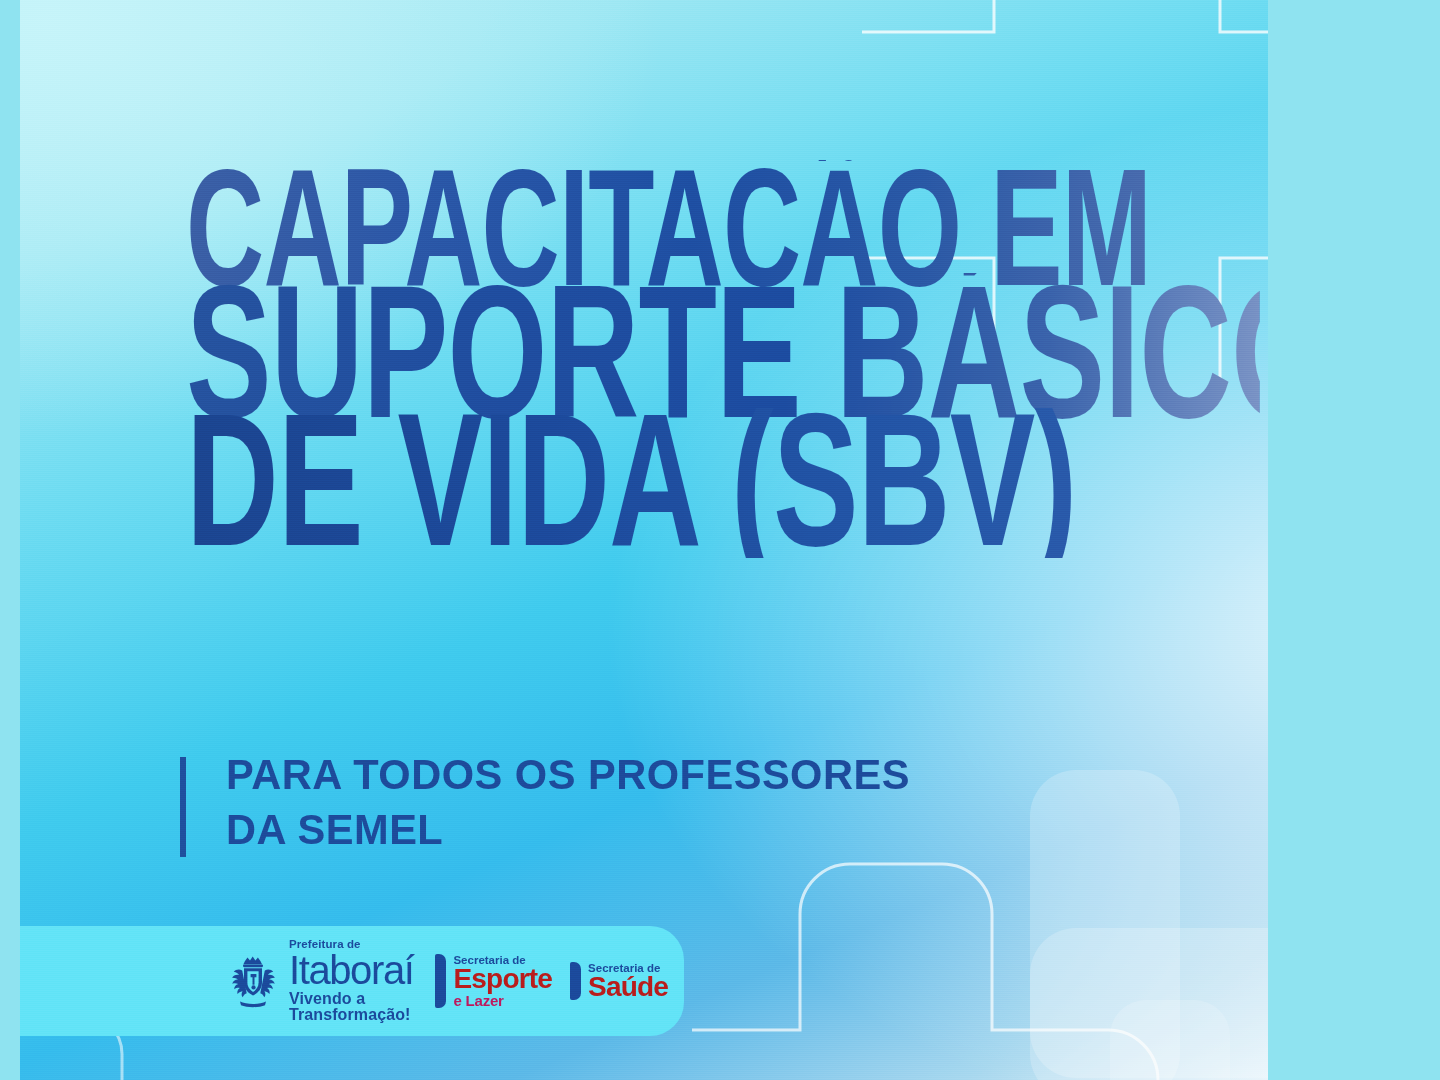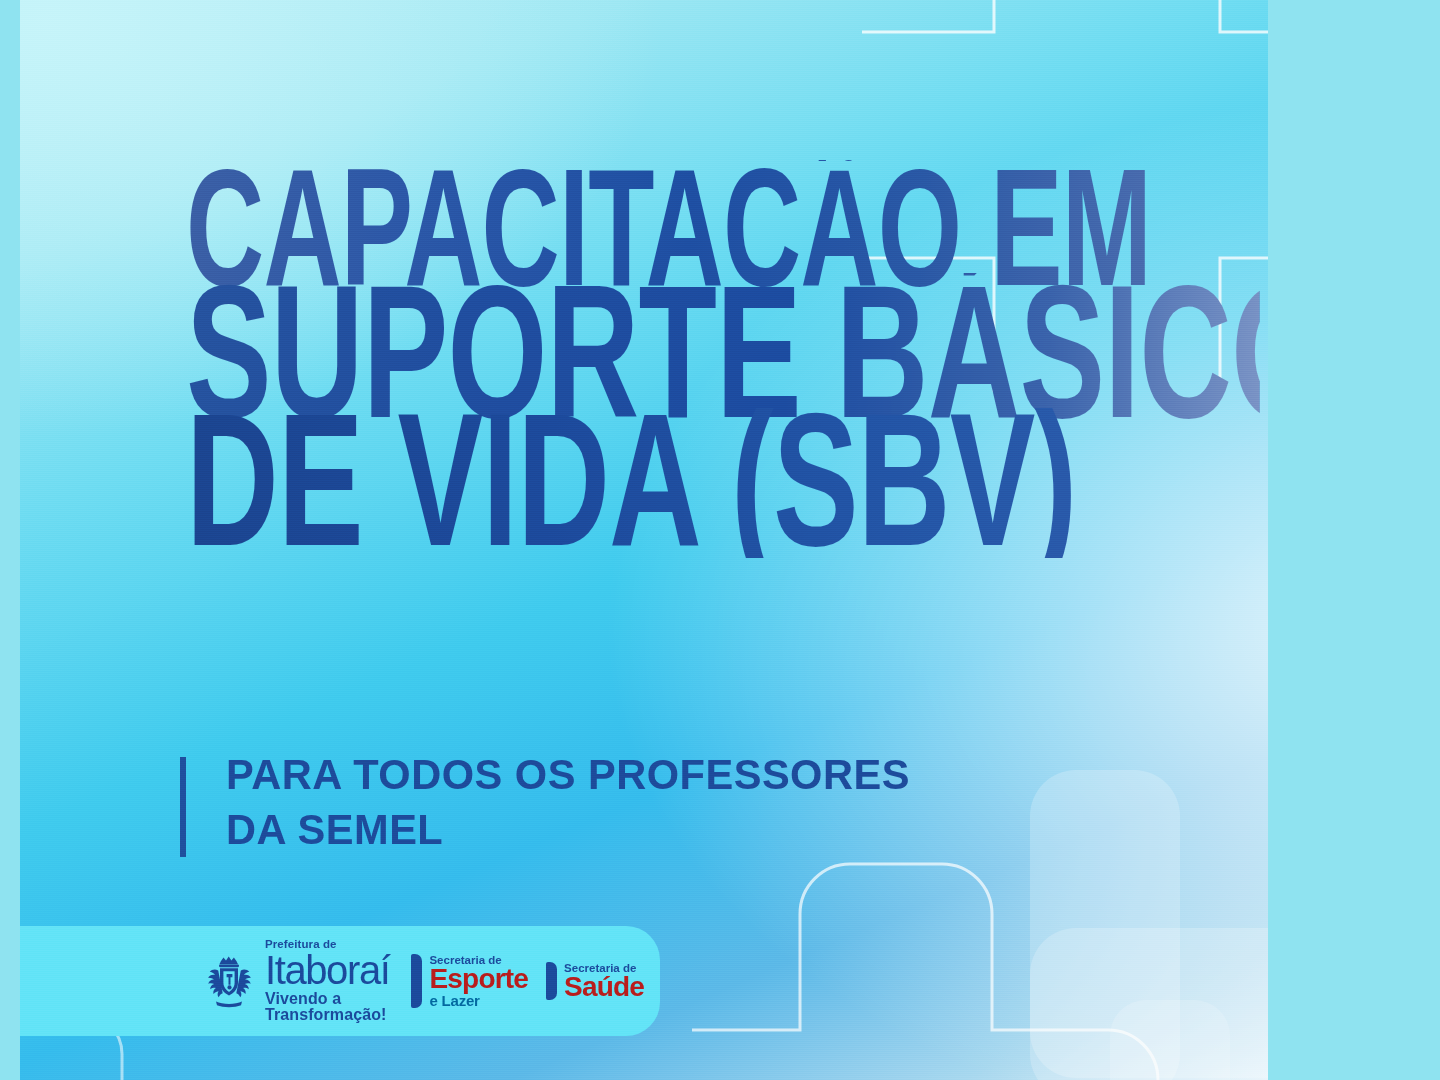--- a/index.html
+++ b/index.html
@@ -94,41 +94,41 @@
     font-weight:700;text-transform:uppercase;color:#1d4b9b;
     font-size:42px;line-height:1.30;letter-spacing:.5px;
     transform:scaleX(.99);transform-origin:left top;white-space:pre-line;
   }
 
   
   #logo-bar{
     position:absolute;left:0;top:926px;width:640px;height:110px;
     background:#63e4f7;
     border-top-right-radius:34px;border-bottom-right-radius:34px;
-    display:flex;align-items:center;
+    display:flex;align-items:center;padding-left:24px;
   }
   #logo-inner{display:flex;align-items:center;gap:0;padding-left:182px;}
 
   
   #coat-of-arms{width:54px;height:58px;flex:0 0 auto;margin-right:9px;}
   #coat-of-arms svg{display:block;}
 
   
   #prefeitura{display:flex;flex-direction:column;justify-content:center;margin-right:22px;}
   .pref-top{font-size:11.5px;font-weight:700;color:#1b4a9c;letter-spacing:.1px;line-height:1;margin-bottom:1px;}
   .pref-main{font-size:40px;font-weight:400;color:#1b4a9c;line-height:.92;letter-spacing:-1.4px;text-align:right;}
   .pref-sub{font-size:16px;font-weight:700;color:#1b4a9c;letter-spacing:.1px;line-height:1;margin-top:2px;}
 
   
   .sec{display:flex;align-items:stretch;gap:7px;margin-right:18px;}
   .sec-bar{width:11px;background:#1b4a9c;border-radius:2px 7px 7px 2px;flex:0 0 auto;}
   .sec-txt{display:flex;flex-direction:column;justify-content:center;}
   .sec-small{font-size:11.5px;font-weight:700;color:#1b4a9c;line-height:1.05;}
   .sec-big{font-size:28px;font-weight:700;color:#b91c1c;line-height:.94;letter-spacing:-.8px;}
-  .sec-tail{font-size:15px;font-weight:700;color:#0369a1;line-height:1.02;letter-spacing:-.2px;}
+  .sec-tail{font-size:15px;font-weight:700;color:#be185d;line-height:1.02;letter-spacing:-.2px;}
 </style>
 </head>
 <body>
 
 <div id="poster">
 
   <div class="cross-wrap cross-outline" id="cross-tr">
     <svg viewBox="0 0 560 560" width="560" height="560" fill="none">
       <path d="M190 2 H300 A58 58 0 0 1 358 60 V200 H498 A58 58 0 0 1 556 258 V368 A58 58 0 0 1 498 426 H358 V566 A58 58 0 0 1 300 624 H190 A58 58 0 0 1 132 566 V426 H-8 A58 58 0 0 1 -66 368 V258 A58 58 0 0 1 -8 200 H132 V60 A58 58 0 0 1 190 2 Z" stroke="rgba(255,255,255,.78)" stroke-width="3"></path>
     </svg>

